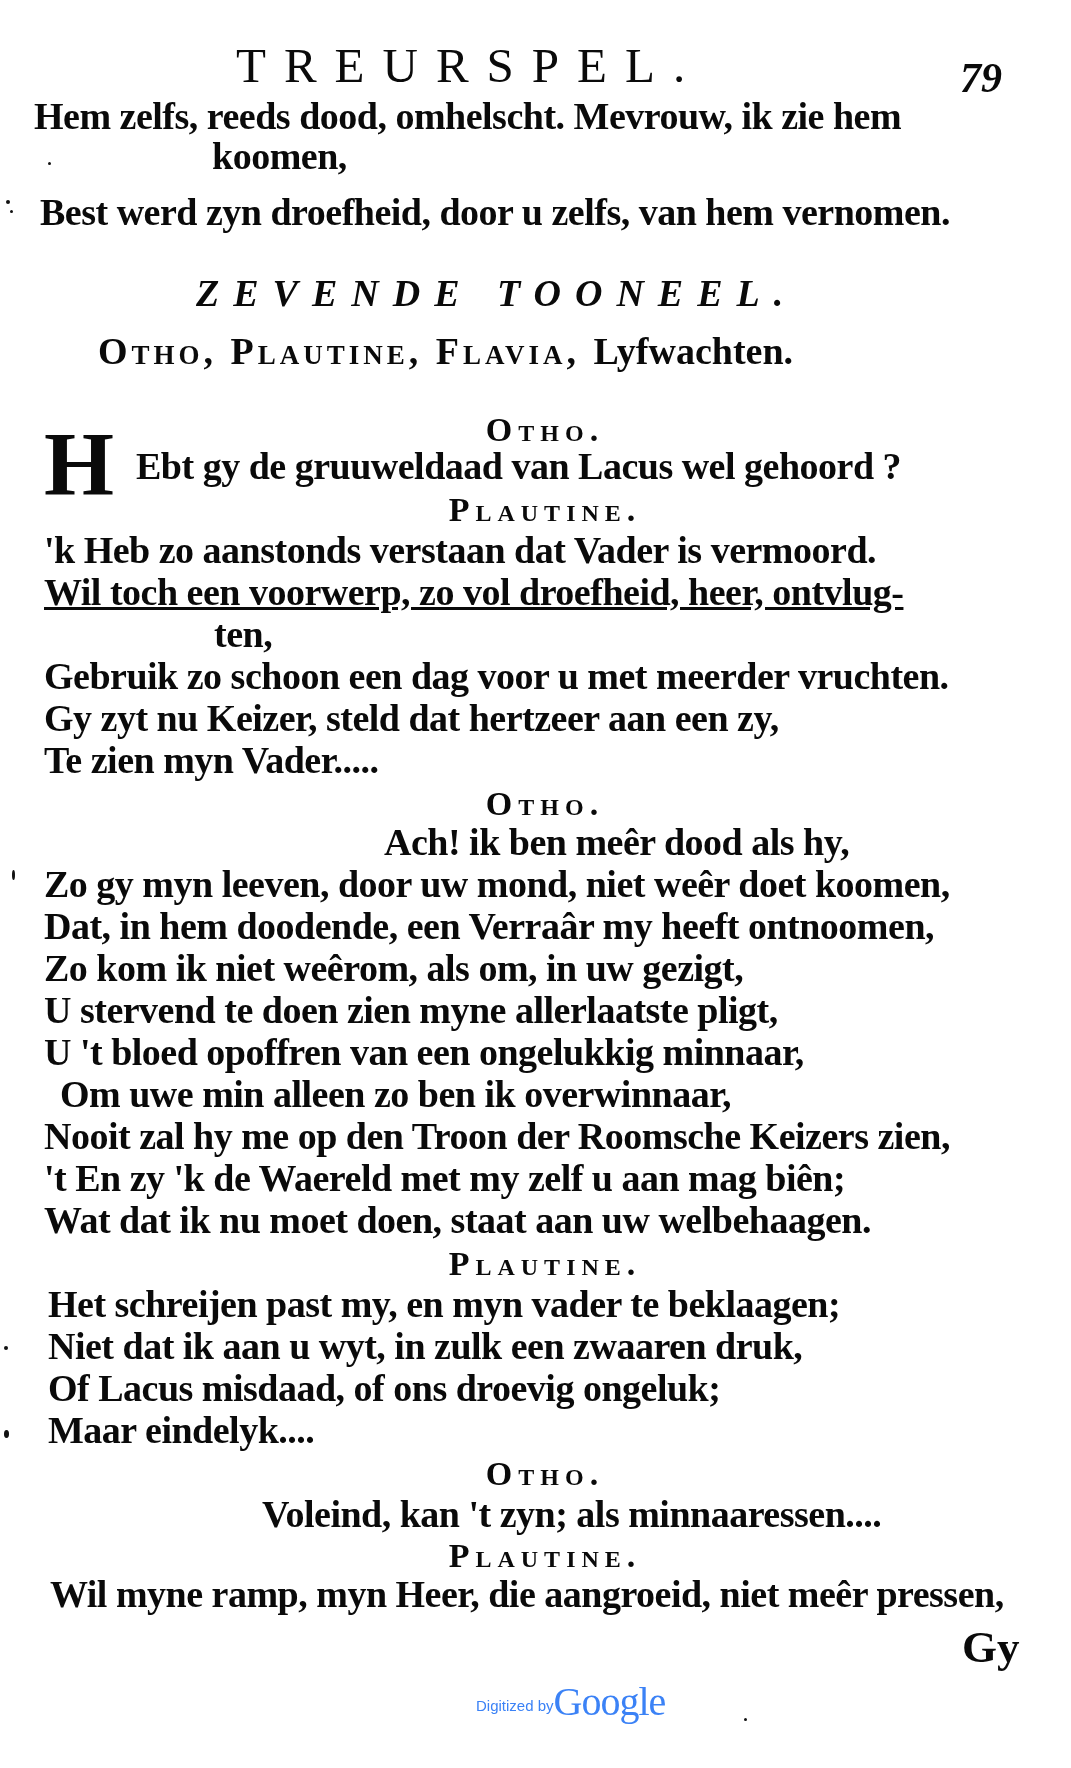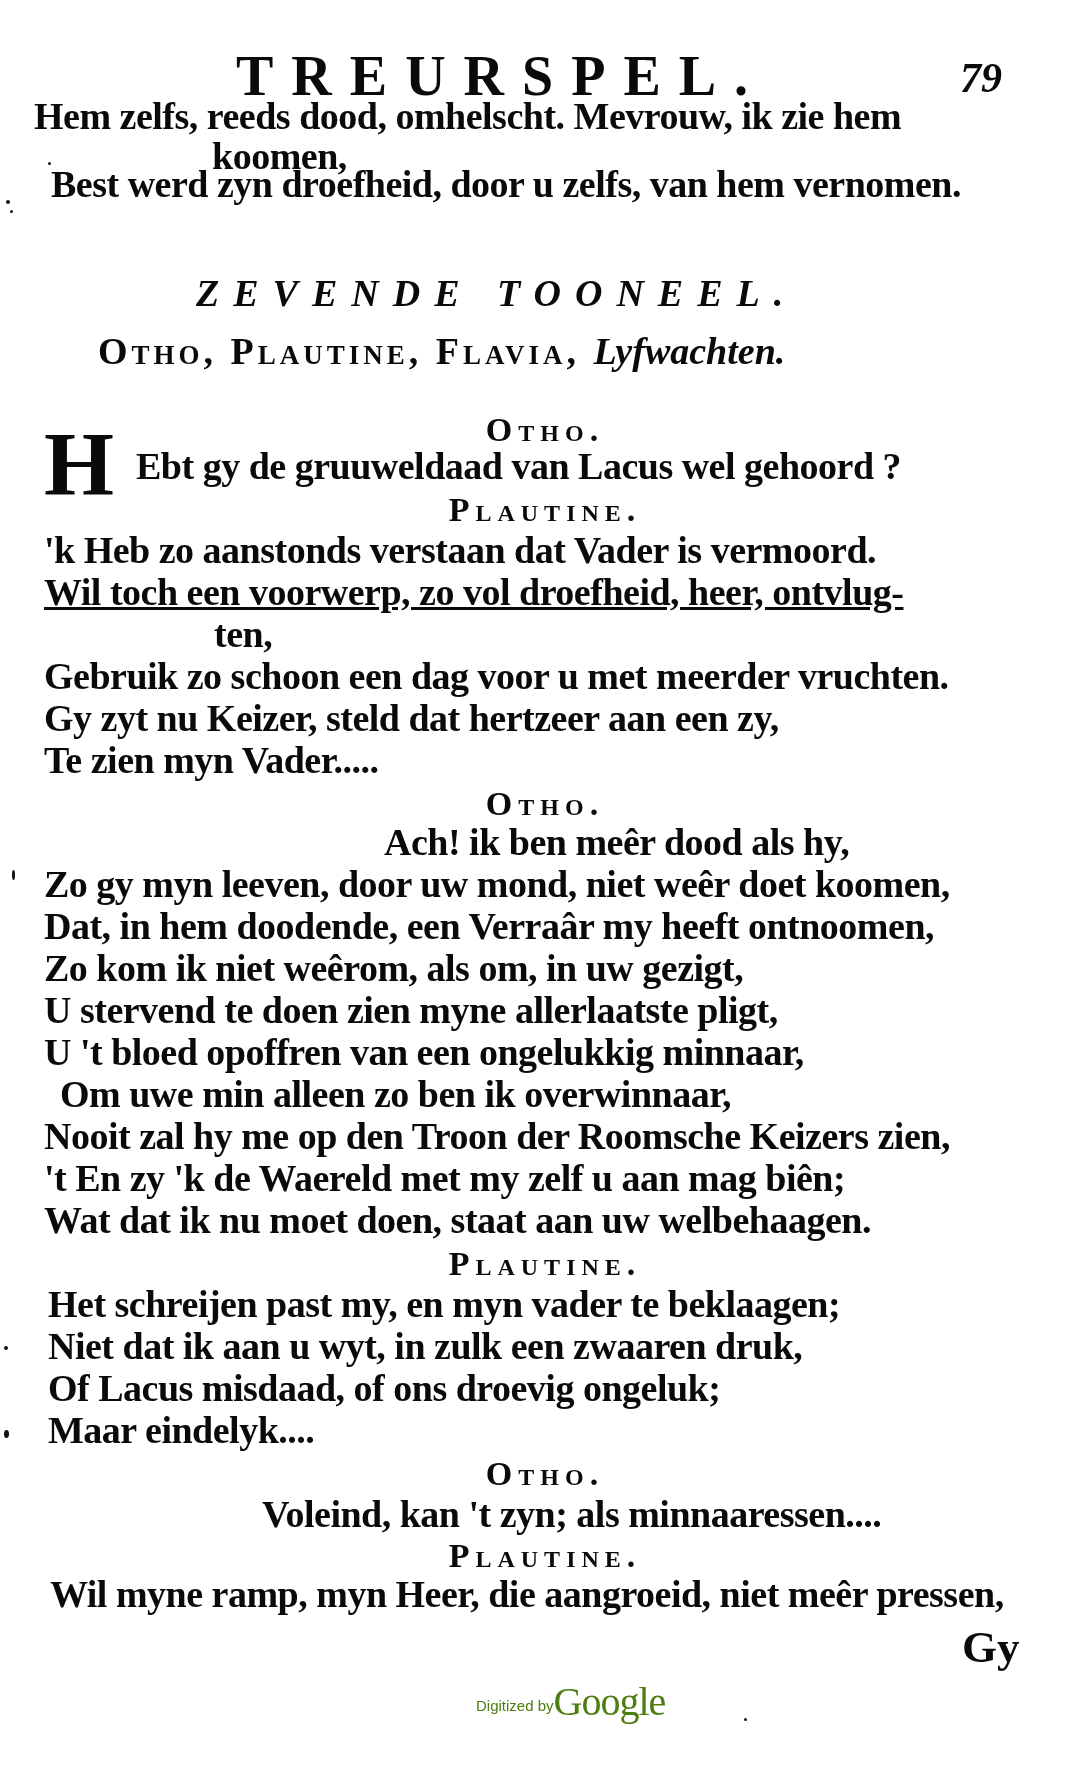--- a/index.html
+++ b/index.html
@@ -18,26 +18,26 @@
     .line {
       position: absolute;
       white-space: nowrap;
       font-size: 38px;
       line-height: 40px;
       letter-spacing: -0.5px;
       font-weight: bold;
     }
     .running-head {
       position: absolute;
-      top: 52px;
+      top: 42px;
       left: 236px;
-      font-size: 56px;
+      font-size: 49px;
       line-height: 48px;
       letter-spacing: 18px;
-      font-weight: bold;
+      font-weight: normal;
     }
     .page-number {
       position: absolute;
       top: 56px;
       left: 960px;
       font-size: 42px;
       line-height: 44px;
       font-weight: bold;
       font-style: italic;
     }
@@ -55,21 +55,20 @@
       position: absolute;
       top: 330px;
       left: 98px;
       font-size: 38px;
       line-height: 42px;
       letter-spacing: 4px;
       font-weight: bold;
       font-variant: small-caps;
     }
     .cast .guards {
-      font-style: italic;
       letter-spacing: 0;
       font-variant: normal;
     }
     .speaker {
       position: absolute;
       font-size: 34px;
       line-height: 36px;
       letter-spacing: 6px;
       font-variant: small-caps;
       font-weight: bold;
@@ -89,21 +88,21 @@
       top: 1628px;
       left: 962px;
       font-size: 45px;
       line-height: 38px;
       font-weight: bold;
     }
     .watermark {
       position: absolute;
       top: 1678px;
       left: 476px;
-      color: #4d7c0f;
+      color: #3b82f6;
       white-space: nowrap;
     }
     .watermark .small {
       font-family: "Liberation Sans", "DejaVu Sans", sans-serif;
       font-size: 15px;
       vertical-align: 4px;
     }
     .watermark .brand {
       font-family: "Liberation Serif", "DejaVu Serif", serif;
       font-size: 40px;
@@ -116,21 +115,21 @@
     }
   </style>
 </head>
 <body>
 
 <div class="running-head">TREURSPEL.</div>
 <div class="page-number">79</div>
 
 <div class="line" style="top:96px; left:34px;">Hem zelfs, reeds dood, omhelscht. Mevrouw, ik zie hem</div>
 <div class="line" style="top:136px; left:212px;">koomen,</div>
-<div class="line" style="top:164px; left:40px;margin-left:11px;">Best werd zyn droefheid, door u zelfs, van hem vernomen.</div>
+<div class="line" style="top:192px; left:40px;">Best werd zyn droefheid, door u zelfs, van hem vernomen.</div>
 
 <div class="scene-title">ZEVENDE TOONEEL.</div>
 <div class="cast">
   <span>Otho, Plautine, Flavia,</span>
   <span class="guards">Lyfwachten.</span>
 </div>
 
 <div class="speaker" style="top:412px;">Otho.</div>
 <div class="dropcap">H</div>
 <div class="line" style="top:446px; left:136px;">Ebt gy de gruuweldaad van Lacus wel gehoord ?</div>

